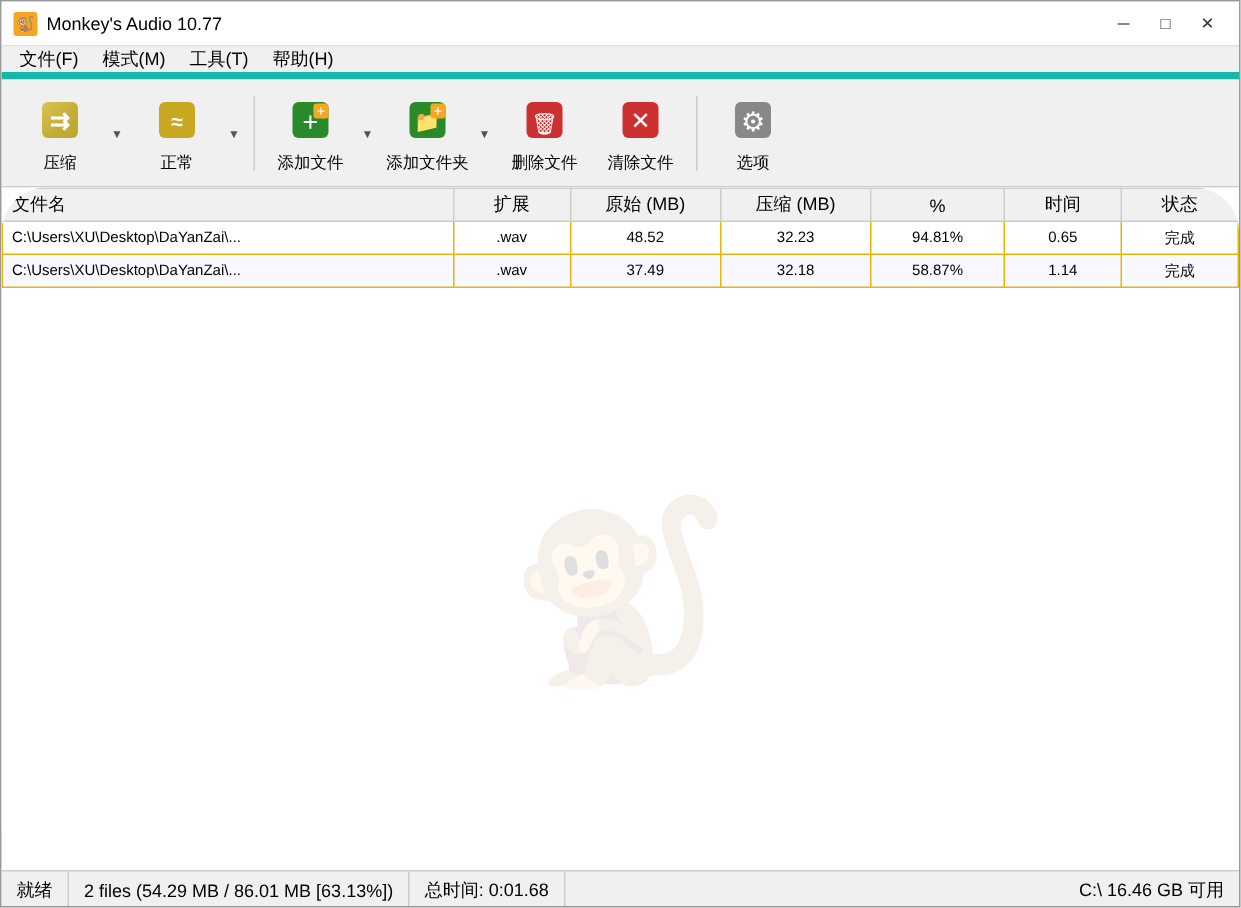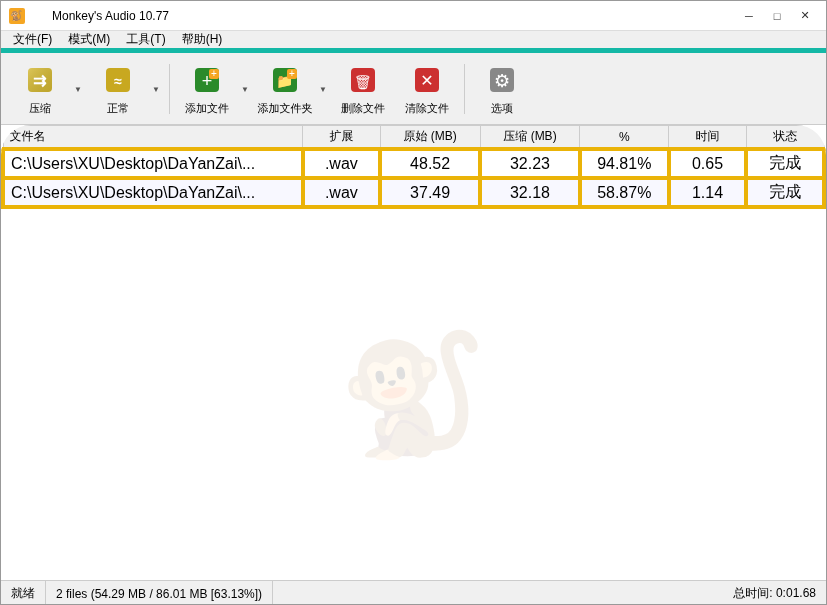--- a/index.html
+++ b/index.html
@@ -32,21 +32,20 @@
       display: flex;
       align-items: center;
       justify-content: center;
       font-size: 10px;
       color: white;
     }
     #title-text {
       flex: 1;
       font-size: 12px;
       color: #000;
-      margin-left: 21px;
     }
     .window-controls {
       display: flex;
       gap: 2px;
     }
     .window-btn {
       width: 26px;
       height: 18px;
       background: transparent;
       border: none;
@@ -160,23 +159,23 @@
       color: #000;
     }
     #file-table thead th:first-child {
       text-align: left;
     }
     #file-table tbody tr {
       height: 22px;
     }
     #file-table tbody tr:nth-child(even) { background: #f8f8ff; }
     #file-table tbody td {
-      border: 4px solid #eab308;
+      border: 1px solid #eab308;
       padding: 2px 6px;
-      font-size: 16px;
+      font-size: 10px;
       color: #000;
       text-align: center;
     }
     #file-table tbody td:first-child { text-align: left; }
 
     
     #main-content {
       display: flex;
       flex-direction: column;
       height: calc(605px - 30px - 22px - 72px - 26px);
@@ -392,13 +391,16 @@
 <div id="status-bar">
   <div class="status-segment">
     <span>就绪</span>
   </div>
   <div class="status-segment">
     <span>2 files (54.29 MB / 86.01 MB [63.13%])</span>
   </div>
   <div class="status-segment">
     <span>总时间: 0:01.68</span>
   </div>
+  <div class="status-segment">
+    <span>C:\ 16.46 GB 可用</span>
+  </div>
 </div>
 
 </body></html>

